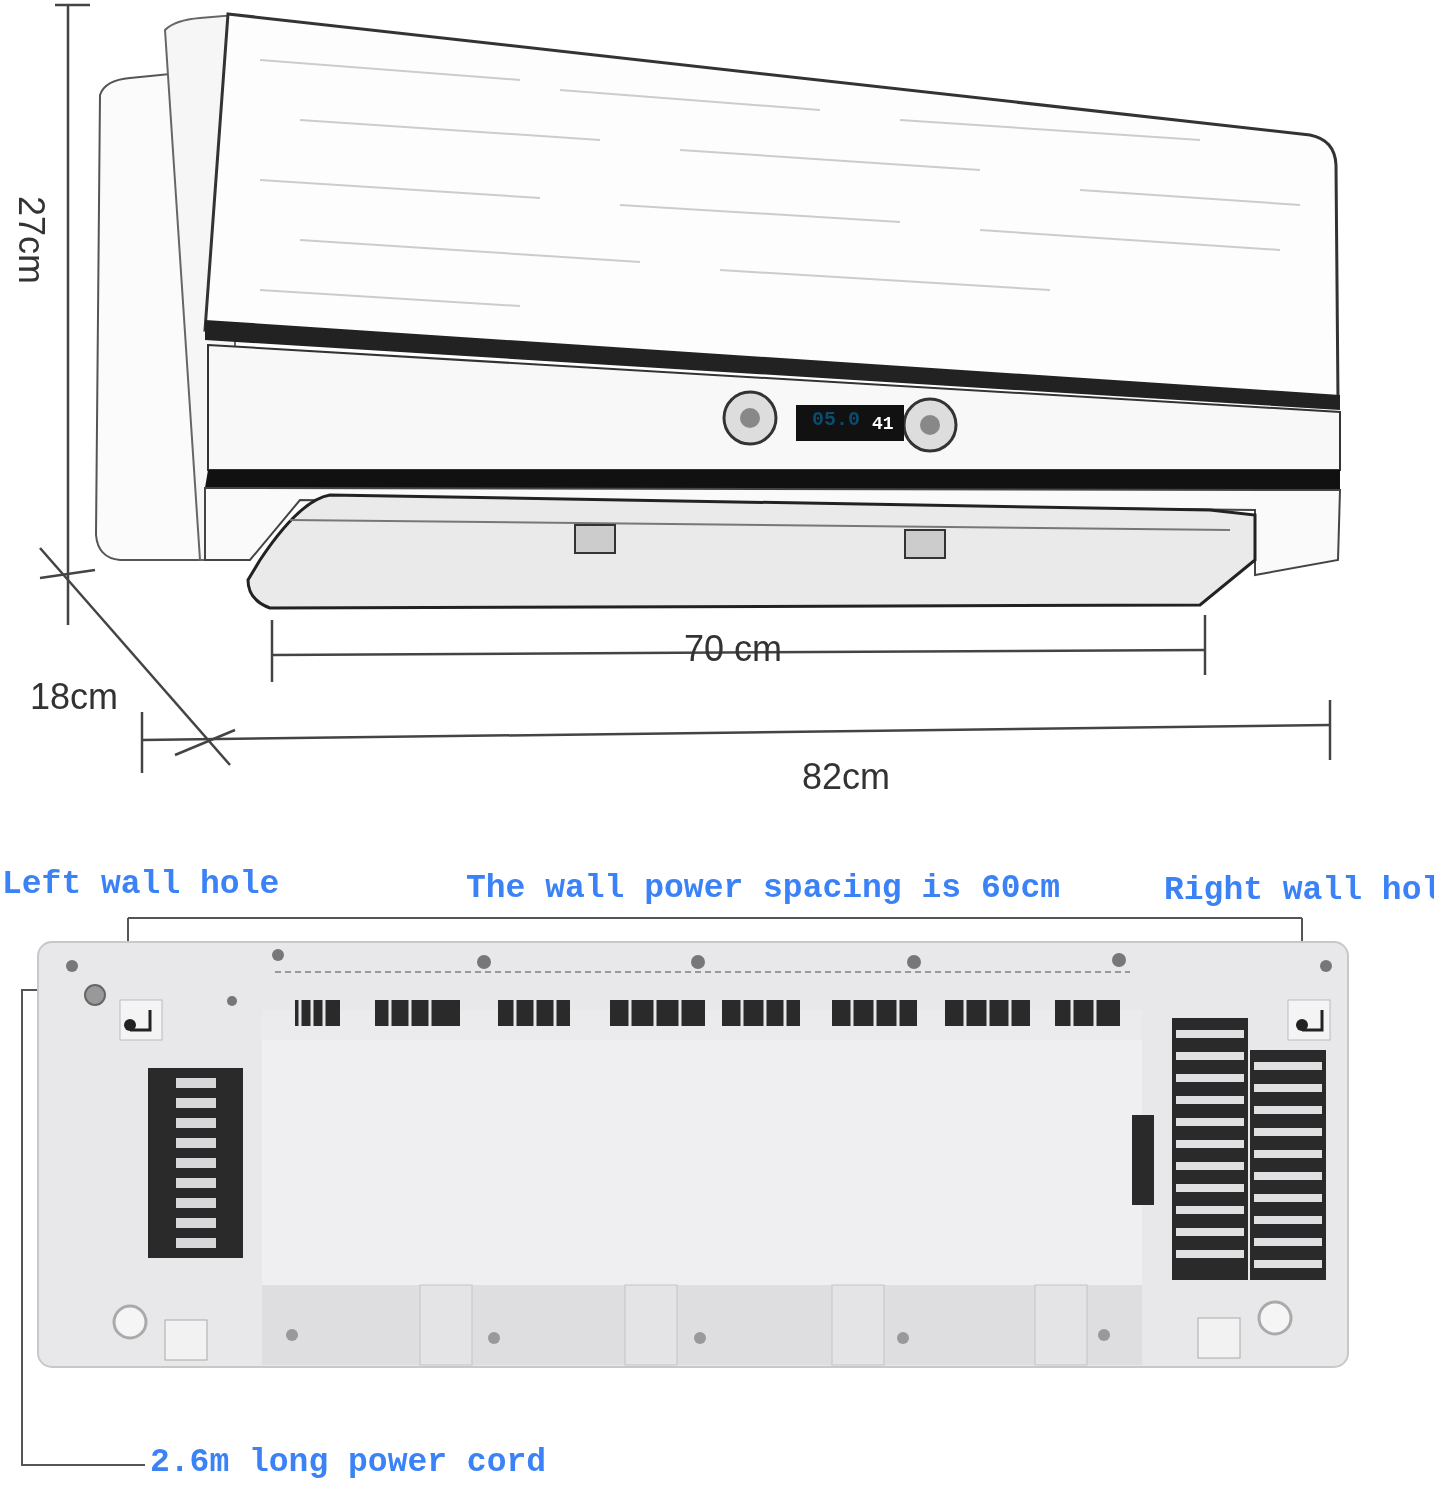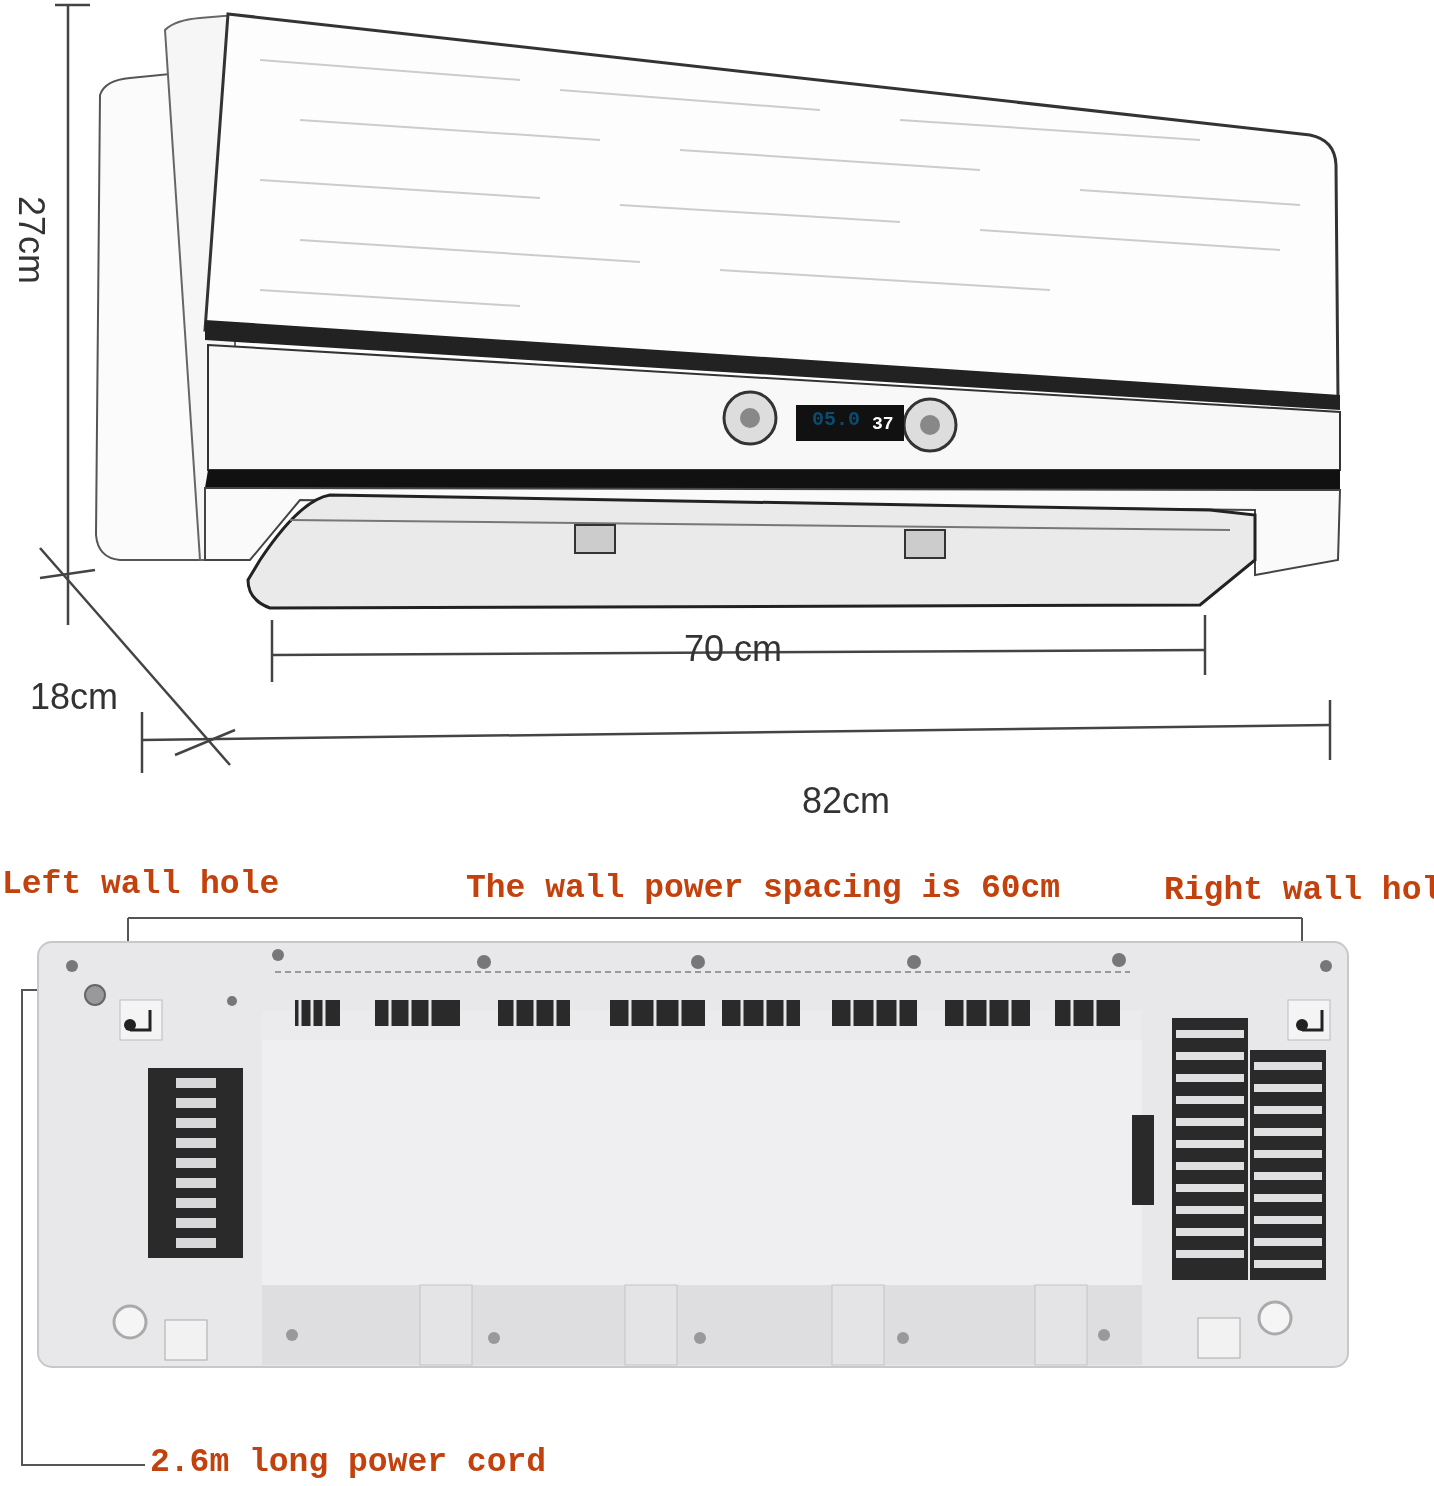--- a/index.html
+++ b/index.html
@@ -1,20 +1,20 @@
 <!DOCTYPE html>
 <html><head>
 <meta charset="utf-8">
 <style>
   html,body{margin:0;padding:0;background:#ffffff;}
   body{width:1434px;height:1486px;position:relative;overflow:hidden;font-family:"Liberation Sans",sans-serif;color:#222;}
   svg{position:absolute;left:0;top:0;}
   .lbl{position:absolute;white-space:nowrap;}
   .dim{font-family:"Liberation Sans",sans-serif;font-size:36px;color:#333;}
-  .mono{font-family:"Liberation Mono","DejaVu Sans Mono",monospace;font-size:33px;font-weight:bold;color:#c2410c;letter-spacing:0px;}
+  .mono{font-family:"Liberation Mono","DejaVu Sans Mono",monospace;font-size:33px;font-weight:bold;color:#3b82f6;letter-spacing:0px;}
   .rot{transform-origin:left top;transform:rotate(90deg);}
 </style>
 </head>
 <body>
 
 <div>
 <svg width="1434" height="820" viewBox="0 0 1434 820">
 
   <path d="M100 95 Q105 80 130 78 L210 70 L215 560 L120 560 Q98 558 96 535 Z" fill="#fbfbfb" stroke="#555" stroke-width="2"></path>
   <path d="M165 30 Q175 20 200 18 L235 15 L235 560 L200 560 Z" fill="#f6f6f6" stroke="#666" stroke-width="2"></path>
@@ -71,23 +71,23 @@
     <line x1="142" y1="740" x2="1330" y2="725"></line>
     <line x1="142" y1="712" x2="142" y2="773"></line>
     <line x1="1330" y1="700" x2="1330" y2="760"></line>
     <line x1="175" y1="755" x2="235" y2="730"></line>
   </g>
 </svg>
 
 <div class="lbl dim rot" style="left:52px;top:196px;">27cm</div>
 <div class="lbl dim" style="left:22px;top:676px;margin-left:8px;">18cm</div>
 <div class="lbl dim" style="left:684px;top:628px;">70 cm</div>
-<div class="lbl dim" style="left:802px;top:756px;margin-top:24px;">82cm</div>
+<div class="lbl dim" style="left:802px;top:756px;">82cm</div>
 <div class="lbl" style="left:812px;top:408px;color:#0c4a6e;font-family:'Liberation Mono',monospace;font-size:20px;font-weight:bold;">05.0</div>
-<div class="lbl" style="left:872px;top:414px;color:#fff;font-family:'Liberation Mono',monospace;font-size:18px;font-weight:bold;">37</div>
+<div class="lbl" style="left:872px;top:414px;color:#fff;font-family:'Liberation Mono',monospace;font-size:18px;font-weight:bold;">41</div>
 </div>
 
 <div>
 <svg width="1434" height="1486" viewBox="0 0 1434 1486" style="top:0">
 
   <g stroke="#555" stroke-width="2" fill="none">
     <line x1="128" y1="918" x2="1140" y2="918"></line>
     <line x1="128" y1="918" x2="128" y2="1028"></line>
     <line x1="1302" y1="918" x2="1302" y2="1028"></line>
     <line x1="1140" y1="918" x2="1302" y2="918"></line>

